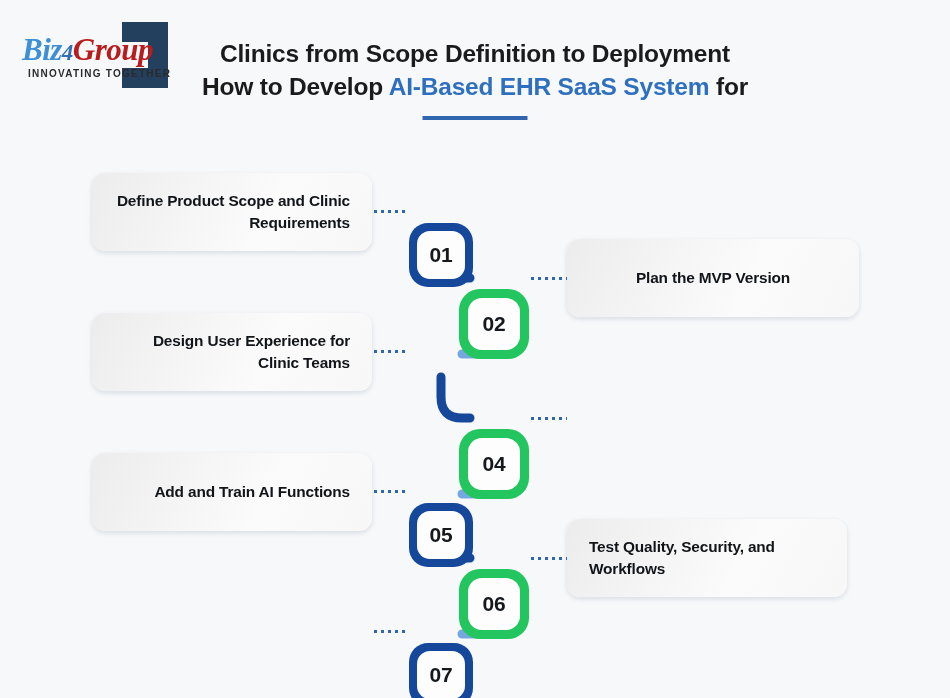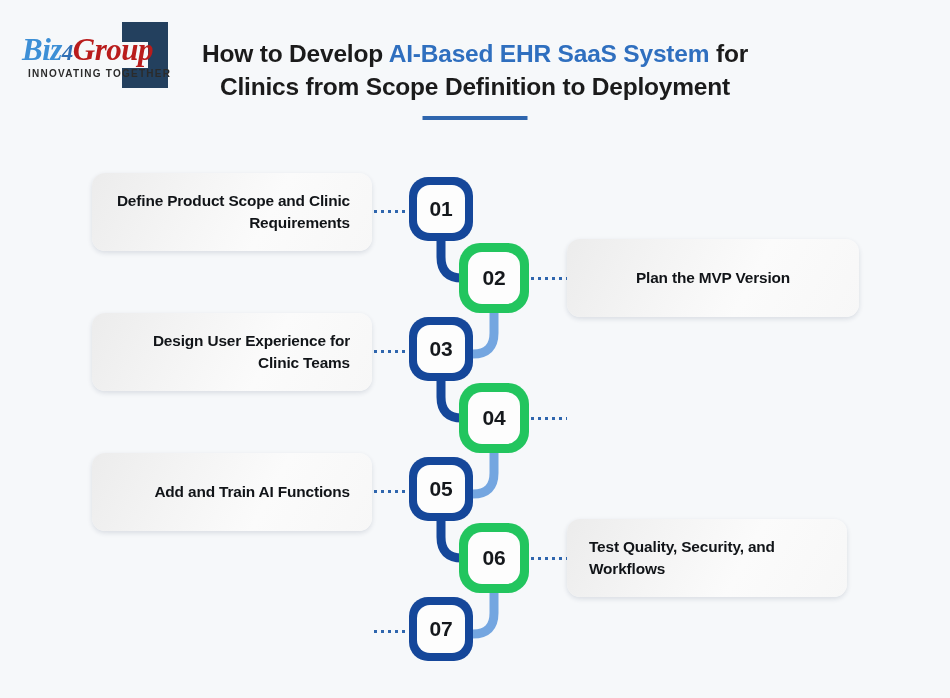--- a/index.html
+++ b/index.html
@@ -128,20 +128,21 @@
   
   .step-badge {
     position: absolute;
     width: 64px;
     height: 64px;
     border-radius: 19px;
     display: flex;
     align-items: center;
     justify-content: center;
     z-index: 6;
+    margin-top: 46px;
   }
   .step-badge.dark  { background: #15479a; }
   .step-badge.light { background: #22c55e; }
   .step-badge.light { width: 70px; height: 70px; border-radius: 21px; }
   .badge-inner {
     width: 48px;
     height: 48px;
     border-radius: 13px;
     background: #fdfdfd;
     display: flex;
@@ -176,22 +177,22 @@
       <path d="M0 0 H62 V66 H42 V20 H16 V0 Z" fill="#23405e"></path>
       <path d="M16 46 H42 V66 H16 Z" fill="#23405e"></path>
     </svg>
     <div id="logo-wordmark">
       <span class="lw-biz">Biz</span><span class="lw-four">4</span><span class="lw-group">Group</span>
     </div>
     <div id="logo-tagline">INNOVATING TOGETHER</div>
   </div>
 
   <div id="title-block">
+    <div id="title-line2">Clinics from Scope Definition to Deployment</div>
     <div id="title-line1"><span>How to Develop </span><span class="title-accent">AI-Based EHR SaaS System</span><span> for</span></div>
-    <div id="title-line2">Clinics from Scope Definition to Deployment</div>
     <div id="title-underline"></div>
   </div>
 
 </div>
 
 <div id="timeline">
   <svg id="connector-layer" viewBox="0 0 950 563">
 
     <path d="M441 88 V108 Q441 129 462 129 H470" fill="none" stroke="#15479a" stroke-width="9" stroke-linecap="round"></path>
 
@@ -219,23 +220,20 @@
   </div>
   <div class="dot-line" style="left:531px; top:128px; width:36px;"></div>
   <div class="step-card right" style="left:567px; top:90px; width:292px; height:78px;">
     <div class="step-card-text">Plan the MVP Version</div>
   </div>
 
   <div class="step-card left" style="left:92px; top:164px; width:280px; height:78px;">
     <div class="step-card-text">Design User Experience for Clinic Teams</div>
   </div>
   <div class="dot-line" style="left:374px; top:201px; width:34px;"></div>
-  <div class="step-badge dark" style="left:409px; top:168px;">
-    <div class="badge-inner">03</div>
-  </div>
 
   <div class="step-badge light" style="left:459px; top:234px;">
     <div class="badge-inner">04</div>
   </div>
   <div class="dot-line" style="left:531px; top:268px; width:36px;"></div>
 
   <div class="step-card left" style="left:92px; top:304px; width:280px; height:78px;">
     <div class="step-card-text">Add and Train AI Functions</div>
   </div>
   <div class="dot-line" style="left:374px; top:341px; width:34px;"></div>

